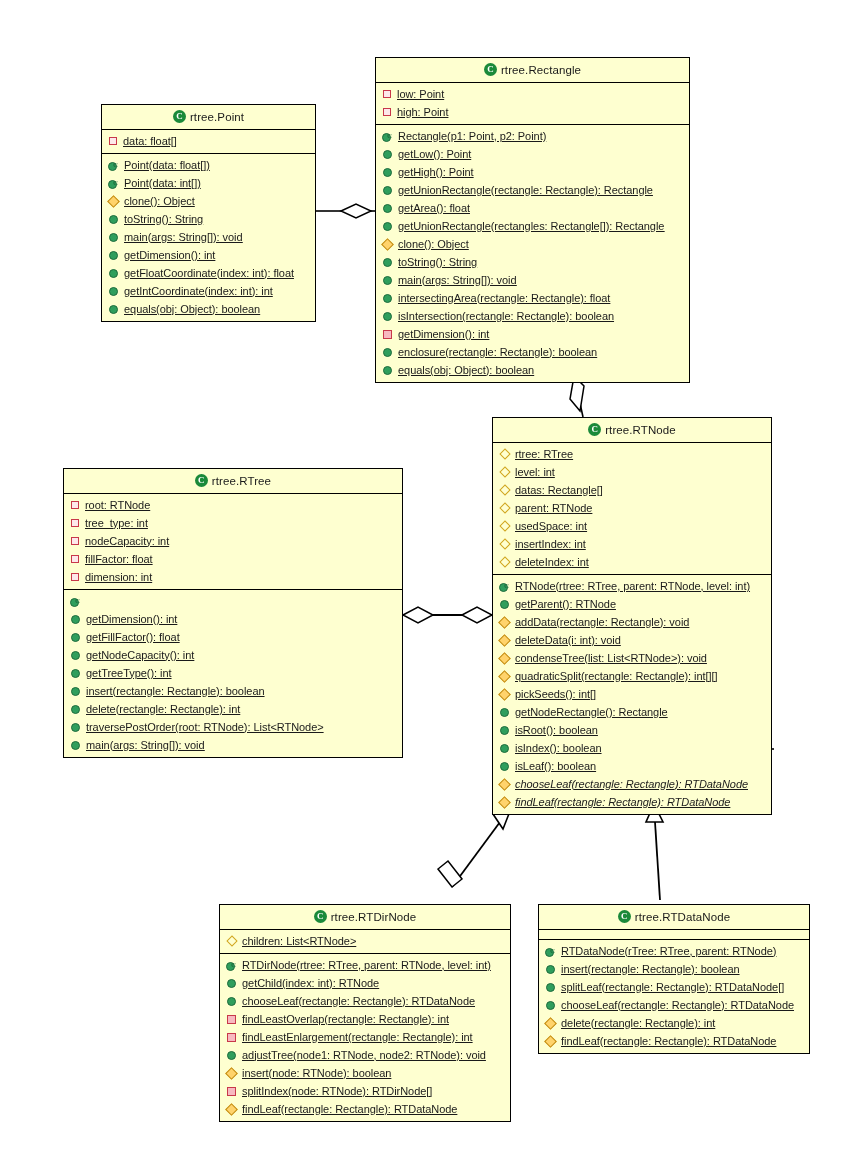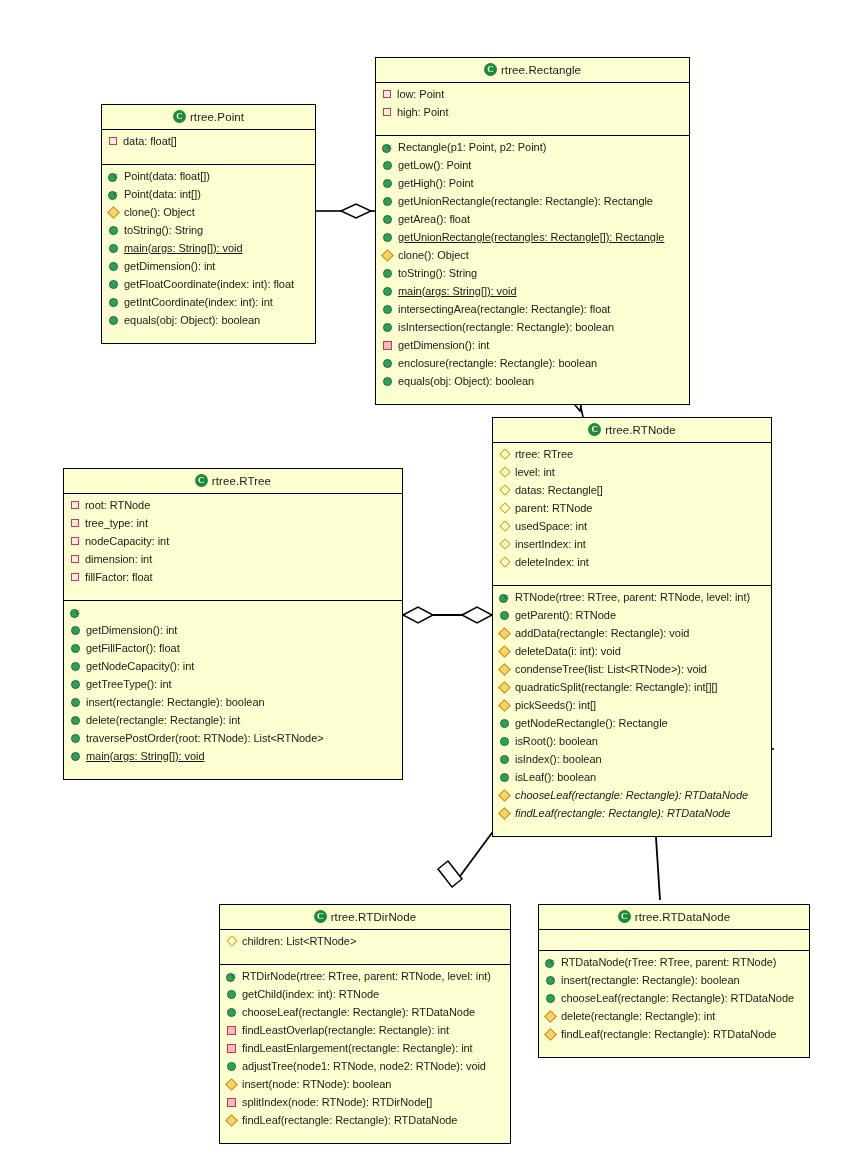--- a/index.html
+++ b/index.html
@@ -41,22 +41,23 @@
     font-size: 11.5px;
     border-bottom: 1px solid #000000;
     white-space: nowrap;
     display: flex;
     align-items: center;
     justify-content: center;
     gap: 4px;
   }
   .class-title-text { letter-spacing: 0.1px; }
   .compartment {
-    padding: 2px 0 14px 0;
+    padding: 2px 0 3px 0;
     border-bottom: 1px solid #000000;
+    text-decoration: underline;
   }
   .compartment:last-child { border-bottom: none; }
   .member {
     display: flex;
     align-items: center;
     gap: 5px;
     padding: 1px 4px 1px 6px;
     white-space: nowrap;
     line-height: 15px;
     height: 18px;
@@ -423,25 +424,25 @@
           <div class="member">
             <span class="icon icon-field-private"></span>
             <span class="member-label">tree_type: int</span>
           </div>
           <div class="member">
             <span class="icon icon-field-private"></span>
             <span class="member-label">nodeCapacity: int</span>
           </div>
           <div class="member">
             <span class="icon icon-field-private"></span>
+            <span class="member-label">fillFactor: float</span>
+          </div>
+          <div class="member">
+            <span class="icon icon-field-private"></span>
             <span class="member-label">dimension: int</span>
-          </div>
-          <div class="member">
-            <span class="icon icon-field-private"></span>
-            <span class="member-label">fillFactor: float</span>
           </div>
         </div>
         <div class="compartment">
           <div class="member">
             <span class="icon icon-ctor">
               <span class="ball"></span>
               <span class="cmark">C</span>
             </span>
           </div>
           <div class="member">
@@ -544,20 +545,24 @@
               <span class="cmark">C</span>
             </span>
             <span class="member-label">RTDataNode(rTree: RTree, parent: RTNode)</span>
           </div>
           <div class="member">
             <span class="icon icon-method-public"></span>
             <span class="member-label">insert(rectangle: Rectangle): boolean</span>
           </div>
           <div class="member">
             <span class="icon icon-method-public"></span>
+            <span class="member-label">splitLeaf(rectangle: Rectangle): RTDataNode[]</span>
+          </div>
+          <div class="member">
+            <span class="icon icon-method-public"></span>
             <span class="member-label">chooseLeaf(rectangle: Rectangle): RTDataNode</span>
           </div>
           <div class="member">
             <span class="icon icon-method-protected"></span>
             <span class="member-label">delete(rectangle: Rectangle): int</span>
           </div>
           <div class="member">
             <span class="icon icon-method-protected"></span>
             <span class="member-label">findLeaf(rectangle: Rectangle): RTDataNode</span>
           </div>

